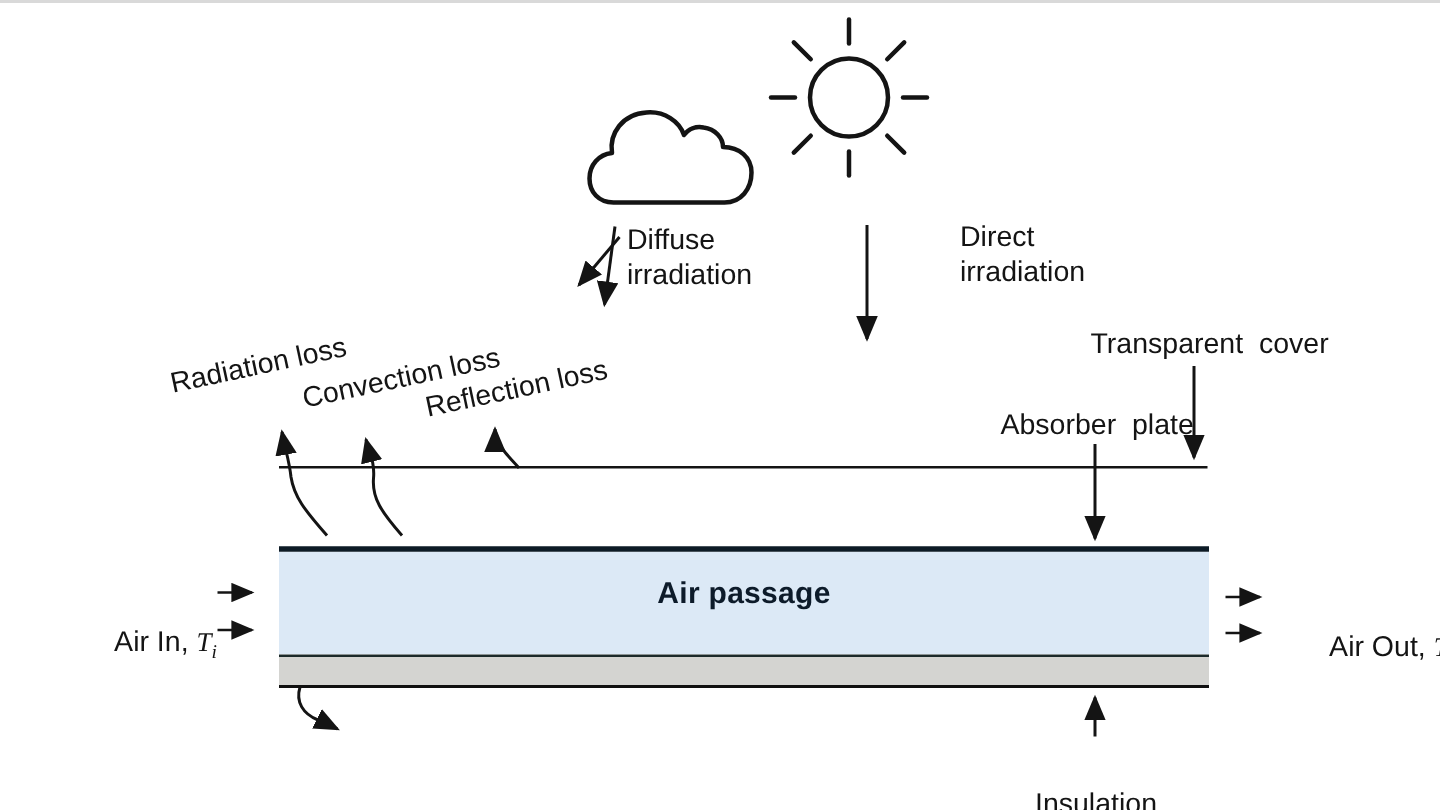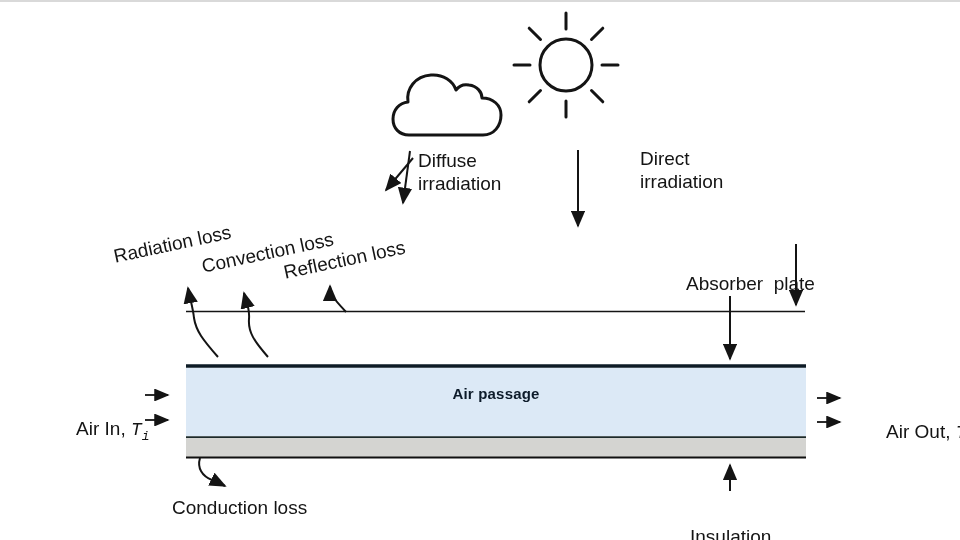--- a/index.html
+++ b/index.html
@@ -10,23 +10,23 @@
   .topline { position:absolute; left:0; top:0; width:960px; height:2px; background:#d9d9d9; }
   svg.diagram { position:absolute; left:0; top:0; }
   .lbl {
     position:absolute; font-size:19px; line-height:23px; color:#141414;
     white-space:pre;
   }
   .wrap { white-space:normal; }
   .rot  { transform:rotate(-12deg); transform-origin:0 50%; }
   .passage-lbl {
     position:absolute; left:186px; top:385px; width:620px; text-align:center;
-    font-weight:bold; font-size:15px; color:#0d1b2a; letter-spacing:0.2px;
+    font-weight:bold; font-size:20px; color:#0d1b2a; letter-spacing:0.2px;
   }
-  .math { font-family:Liberation Mono, monospace; font-style:italic; font-size:18px; }
+  .math { font-family:Liberation Serif, serif; font-style:italic; font-size:18px; }
   .math sub { font-size:13px; line-height:0; }
 </style>
 </head>
 <body>
 
 <div class="canvas">
 
   <div class="topline"></div>
 
   <svg class="diagram" width="960" height="540" viewBox="0 0 960 540">
@@ -102,30 +102,30 @@
   <div class="lbl wrap" style="left:418px; top:149px; width:100px;">Diffuse irradiation</div>
 
   <div class="lbl wrap" style="left:608px; top:147px; width:100px;margin-left:32px;">Direct irradiation</div>
 
   <div class="lbl rot" style="left:114px; top:245px;">Radiation loss</div>
 
   <div class="lbl rot" style="left:202px; top:255px;">Convection loss</div>
 
   <div class="lbl rot" style="left:284px; top:261px;">Reflection loss</div>
 
+  <div class="lbl" style="left:727px; top:218px;">Transparent  cover</div>
 
-  <div class="lbl" style="left:686px; top:272px;">Absorber  plate</div>
+  <div class="lbl" style="left:667px; top:272px;">Absorber  plate</div>
 
   <div class="passage-lbl">Air passage</div>
 
   <div class="lbl" style="left:56px; top:394px;">
     <span>Air In, </span><span class="math"><span>T</span><sub>i</sub></span>
   </div>
 
   <div class="lbl" style="left:866px; top:397px;">
     <span>Air Out, </span><span class="math"><span>T</span></span>
   </div>
 
-  <div class="lbl" style="left:172px; top:496px;">Conduction loss</div>
 
   <div class="lbl" style="left:690px; top:496px;margin-top:29px;">Insulation</div>
 
 </div>
 
 </body></html>

